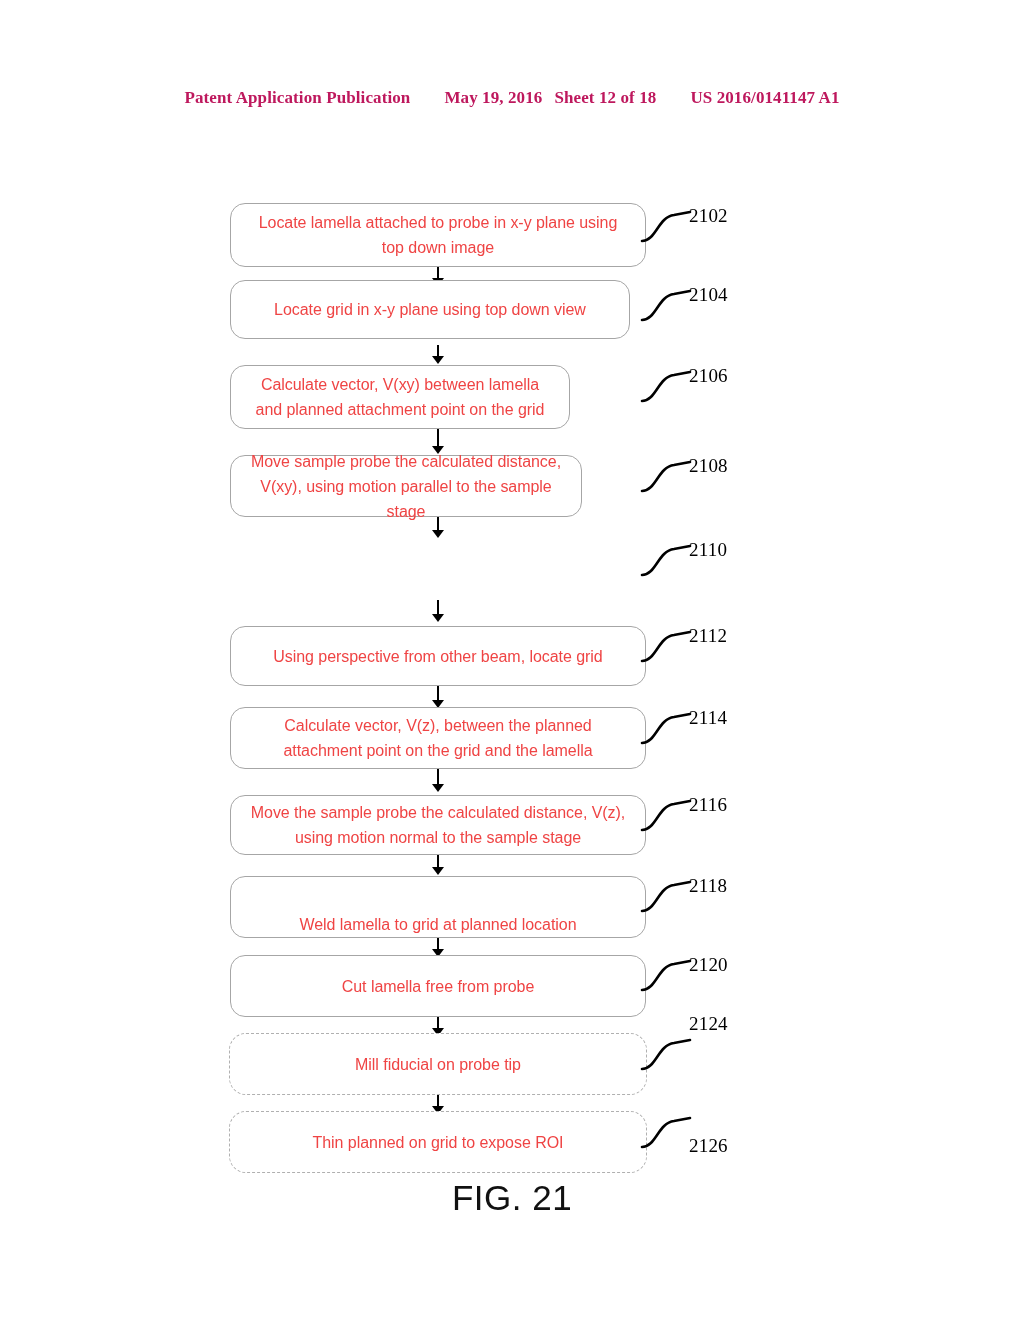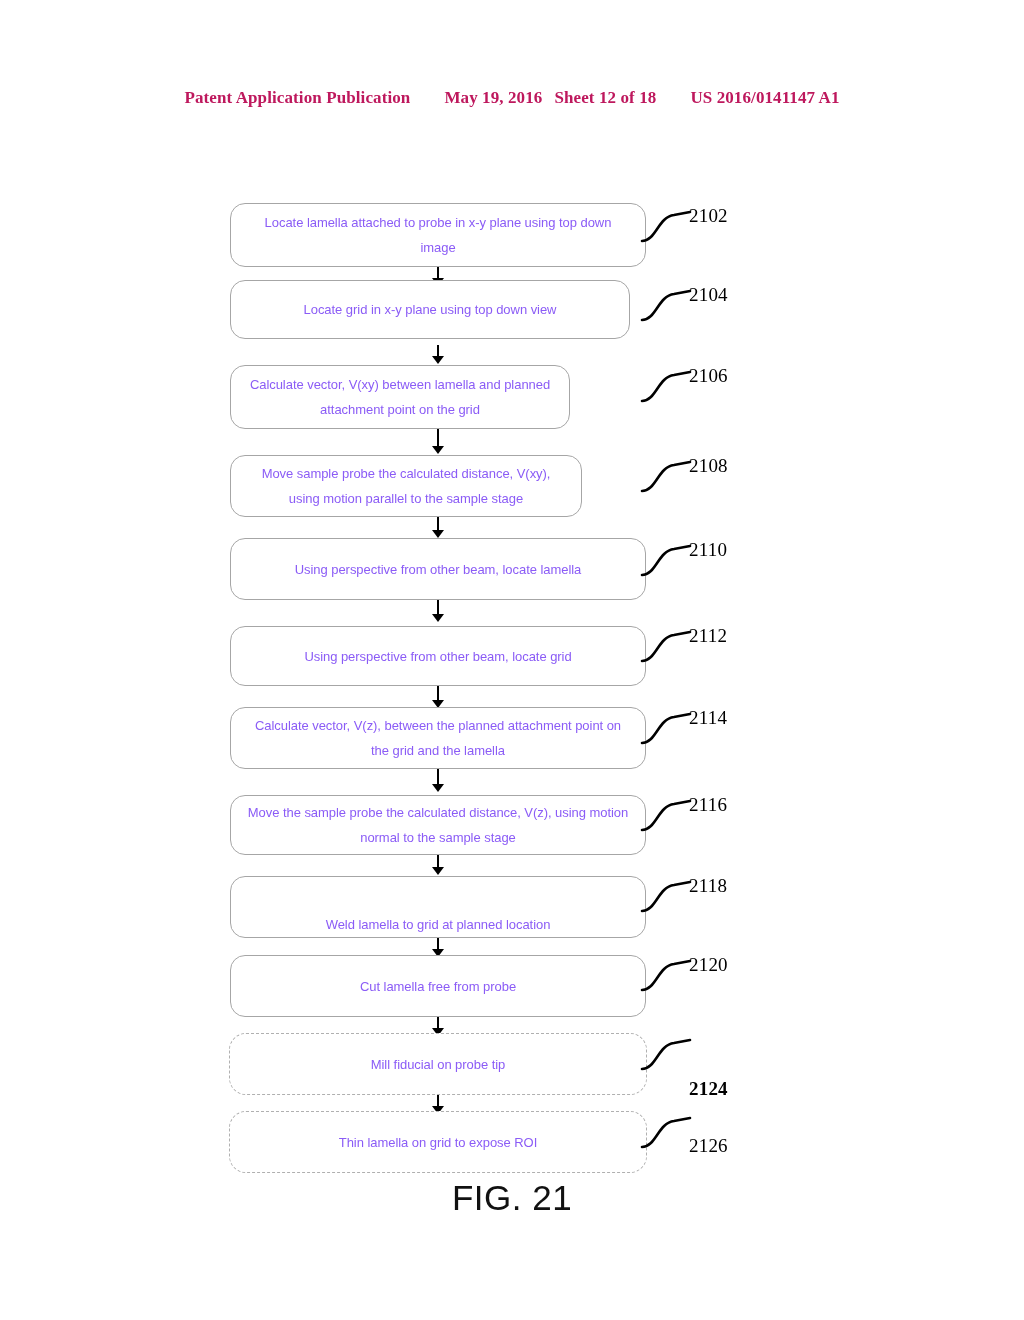--- a/index.html
+++ b/index.html
@@ -52,23 +52,23 @@
     align-items: center;
     justify-content: center;
     text-align: center;
   }
   .node.dashed {
     border: 1px dashed #b0b0b0;
     border-radius: 17px;
   }
   .node-label {
     font-family: "Liberation Sans", sans-serif;
-    font-size: 13px;
+    font-size: 16px;
     line-height: 25px;
-    color: #8b5cf6;
+    color: #ef4444;
     padding: 0 16px;
     letter-spacing: -0.05px;
   }
 
   
   .arrow {
     position: absolute;
     width: 14px;
   }
   .arrow .shaft {
@@ -166,23 +166,20 @@
   </div>
   <svg class="leader" style="left:640px; top:455px;" width="60" height="42">
     <path d="M2 36 C 16 36, 18 12, 34 10 L 50 7" fill="none" stroke="#000" stroke-width="2.6" stroke-linecap="round"></path>
   </svg>
   <div class="refnum" style="left:689px; top:455px;">2108</div>
   <div class="arrow" style="left:431px; top:517px; height:21px;">
     <div class="shaft" style="height:13px;"></div>
     <div class="head" style="top:13px;"></div>
   </div>
 
-  <div class="node" style="left:230px; top:538px; width:416px; height:62px;">
-    <div class="node-label">Using perspective from other beam, locate lamella</div>
-  </div>
   <svg class="leader" style="left:640px; top:539px;" width="60" height="42">
     <path d="M2 36 C 16 36, 18 12, 34 10 L 50 7" fill="none" stroke="#000" stroke-width="2.6" stroke-linecap="round"></path>
   </svg>
   <div class="refnum" style="left:689px; top:539px;">2110</div>
   <div class="arrow" style="left:431px; top:600px; height:22px;">
     <div class="shaft" style="height:14px;"></div>
     <div class="head" style="top:14px;"></div>
   </div>
 
   <div class="node" style="left:230px; top:626px; width:416px; height:60px;">
@@ -244,28 +241,28 @@
     <div class="shaft" style="height:11px;"></div>
     <div class="head" style="top:11px;"></div>
   </div>
 
   <div class="node dashed" style="left:229px; top:1033px; width:418px; height:62px;">
     <div class="node-label">Mill fiducial on probe tip</div>
   </div>
   <svg class="leader" style="left:640px; top:1033px;" width="60" height="42">
     <path d="M2 36 C 16 36, 18 12, 34 10 L 50 7" fill="none" stroke="#000" stroke-width="2.6" stroke-linecap="round"></path>
   </svg>
-  <div class="refnum" style="left:689px; top:1078px;font-weight:bold;">2124</div>
+  <div class="refnum" style="left:689px; top:1013px;">2124</div>
   <div class="arrow" style="left:431px; top:1095px; height:19px;">
     <div class="shaft" style="height:11px;"></div>
     <div class="head" style="top:11px;"></div>
   </div>
 
   <div class="node dashed" style="left:229px; top:1111px; width:418px; height:62px;">
-    <div class="node-label">Thin lamella on grid to expose ROI</div>
+    <div class="node-label">Thin planned on grid to expose ROI</div>
   </div>
   <svg class="leader" style="left:640px; top:1111px;" width="60" height="42">
     <path d="M2 36 C 16 36, 18 12, 34 10 L 50 7" fill="none" stroke="#000" stroke-width="2.6" stroke-linecap="round"></path>
   </svg>
   <div class="refnum" style="left:689px; top:1135px;">2126</div>
 
 </div>
 
 <div id="figure-caption">FIG. 21</div>
 

